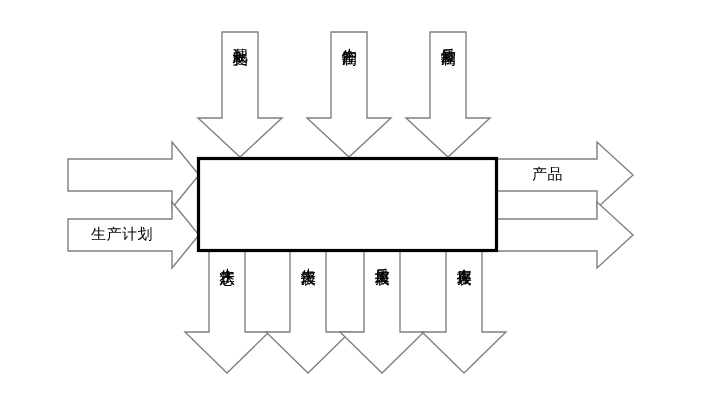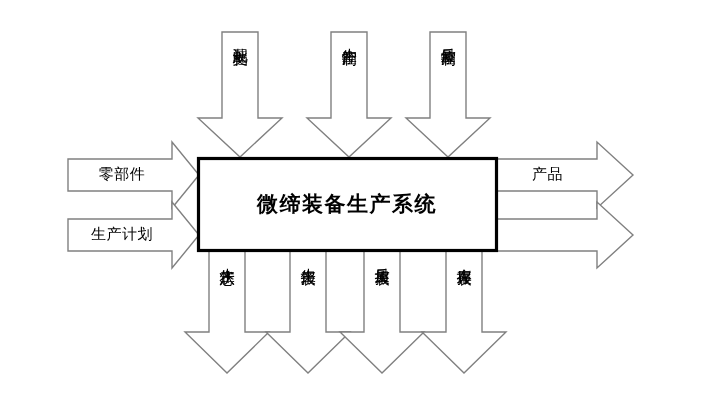--- a/index.html
+++ b/index.html
@@ -92,29 +92,27 @@
     <polygon class="arrow-shape" points="290,250 326,250 326,332 350,332 308,373 266,332 290,332"></polygon>
 
     <polygon class="arrow-shape" points="364,250 400,250 400,332 424,332 382,373 340,332 364,332"></polygon>
 
     <polygon class="arrow-shape" points="446,250 482,250 482,332 506,332 464,373 422,332 446,332"></polygon>
 
     <rect class="system-box" x="198.5" y="158.5" width="298" height="92"></rect>
 
   </svg>
 
-  <div class="lbl box-title" style="left:198px; top:193px; width:298px;">微缔装备生产系统</div>
 
   <div class="lbl lbl-v" style="left:233px; top:36px;">装配文档</div>
 
   <div class="lbl lbl-v" style="left:342px; top:36px;">生产控制</div>
 
   <div class="lbl lbl-v" style="left:441px; top:36px;">质量控制</div>
 
-  <div class="lbl lbl-h" style="left:72px; top:166px; width:100px;">零部件</div>
 
   <div class="lbl lbl-h" style="left:72px; top:226px; width:100px;">生产计划</div>
 
   <div class="lbl lbl-h" style="left:500px; top:166px; width:95px;">产品</div>
 
 
   <div class="lbl lbl-v" style="left:220px; top:256px;">生产状态</div>
 
   <div class="lbl lbl-v" style="left:301px; top:256px;">生产报表</div>
 

